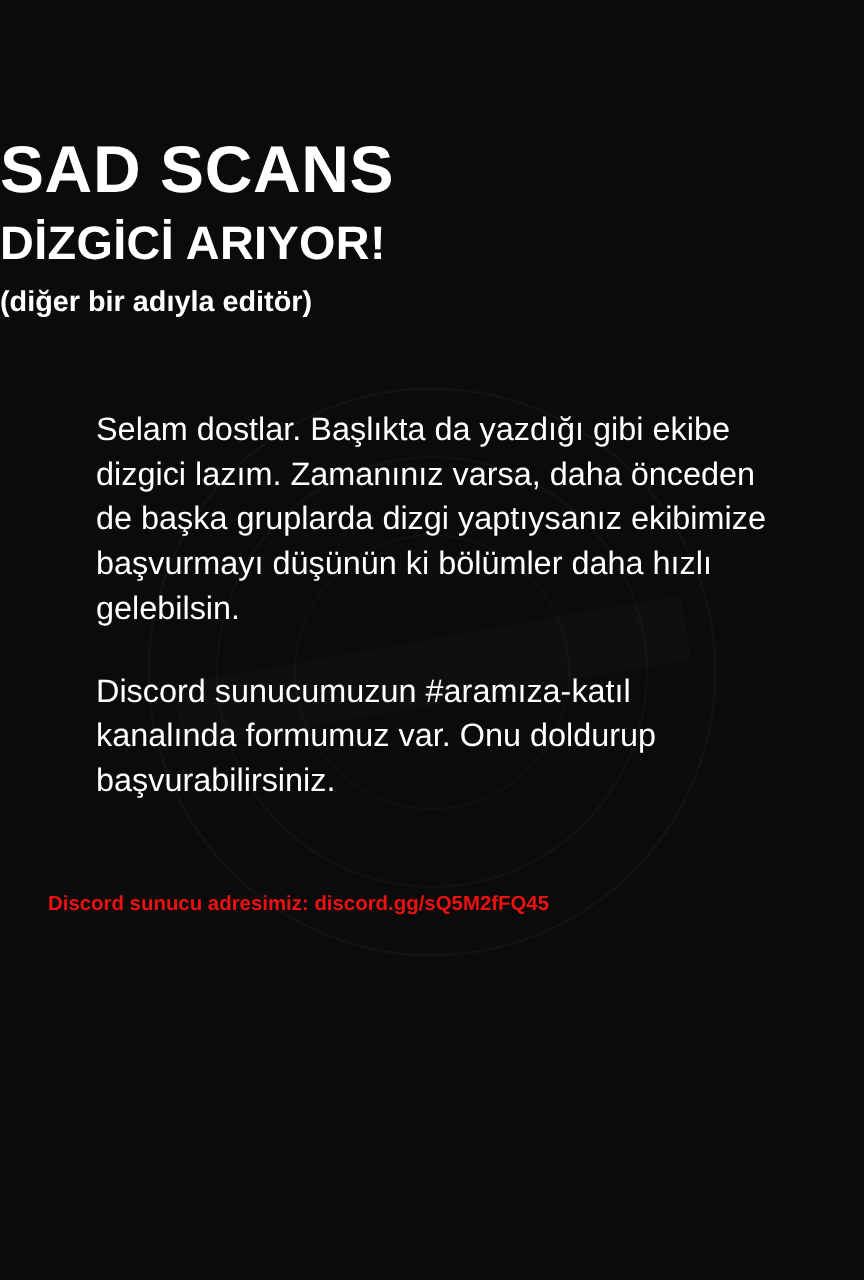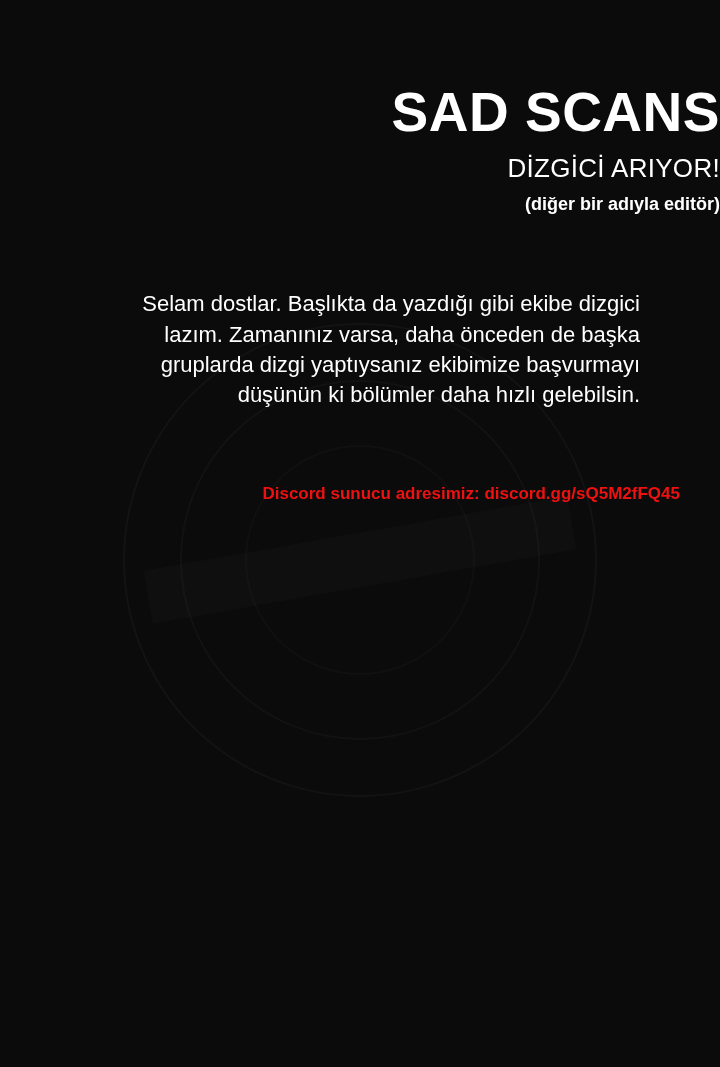--- a/index.html
+++ b/index.html
@@ -56,50 +56,50 @@
     margin-left: -215px;
     margin-top: -27px;
     background: rgba(255,255,255,0.018);
     transform: rotate(-10deg);
     pointer-events: none;
   }
 
   .content {
     position: relative;
     z-index: 2;
-    padding-top: 84px;
-    text-align: right;
+    padding-top: 113px;
+    text-align: left;
   }
 
   .title {
     color: #ffffff;
     font-size: 55px;
     font-weight: bold;
     letter-spacing: 0.5px;
     line-height: 1.05;
     margin: 0;
   }
   .subtitle {
     color: #ffffff;
-    font-size: 26px;
-    font-weight: normal;
+    font-size: 39px;
+    font-weight: bold;
     letter-spacing: 0.3px;
     line-height: 1.1;
     margin: 12px 0 0 0;
   }
   .aka {
     color: #ffffff;
-    font-size: 18px;
+    font-size: 24px;
     font-weight: bold;
     margin: 12px 0 0 0;
   }
 
   .body-block {
     color: #ffffff;
-    font-size: 22px;
+    font-size: 27px;
     line-height: 1.38;
     margin: 0 auto;
     width: 560px;
   }
   .para-1 { margin-top: 74px; }
   .para-2 { margin-top: 32px; }
   .para-3 { margin-top: 32px; }
 
   .discord-line {
     color: #ee1111;
@@ -124,18 +124,19 @@
   <div class="content">
 
     <h1 class="title">SAD SCANS</h1>
 
     <h2 class="subtitle">DİZGİCİ ARIYOR!</h2>
 
     <div class="aka">(diğer bir adıyla editör)</div>
 
     <p class="body-block para-1">Selam dostlar. Başlıkta da yazdığı gibi ekibe dizgici lazım. Zamanınız varsa, daha önceden de başka gruplarda dizgi yaptıysanız ekibimize başvurmayı düşünün ki bölümler daha hızlı gelebilsin.</p>
 
+    <p class="body-block para-2">Discord sunucumuzun #aramıza-katıl kanalında formumuz var. Onu doldurup başvurabilirsiniz.</p>
 
 
     <div class="discord-line">Discord sunucu adresimiz: discord.gg/sQ5M2fFQ45</div>
 
   </div>
 </div>
 
 </body></html>

